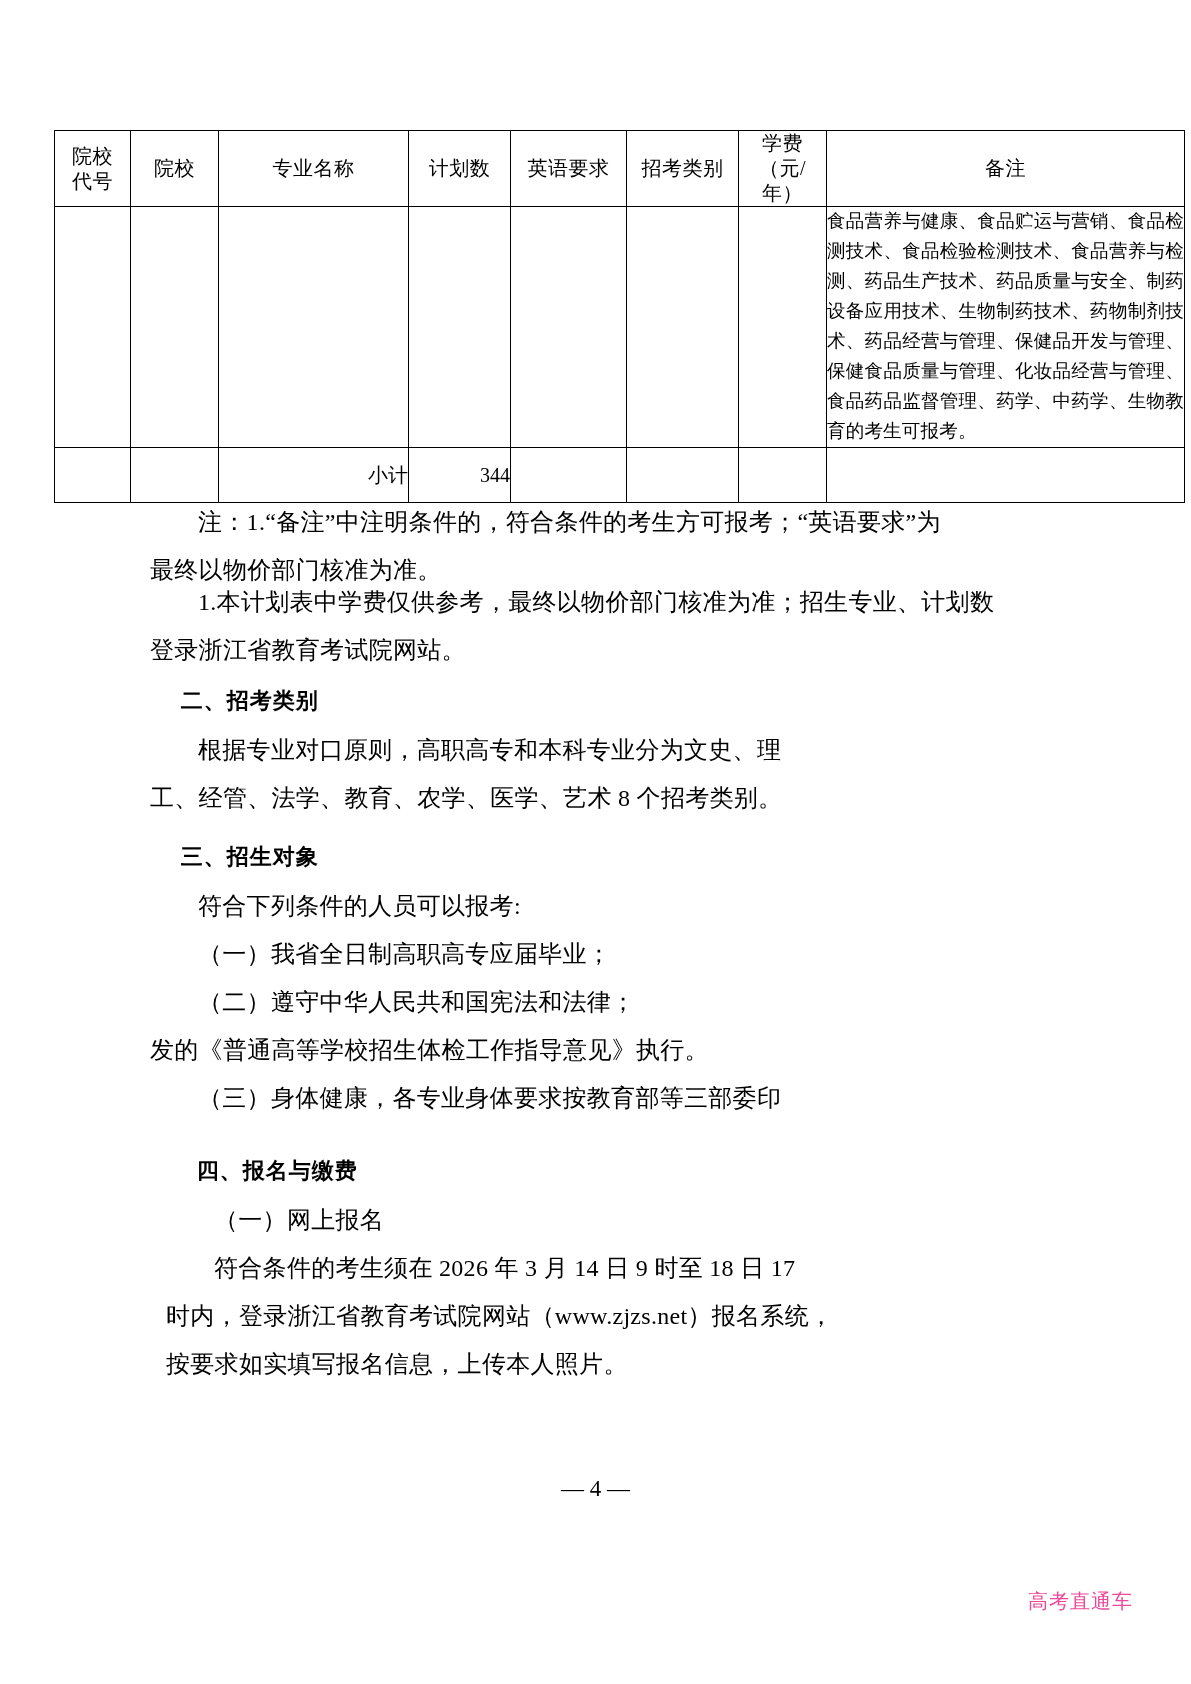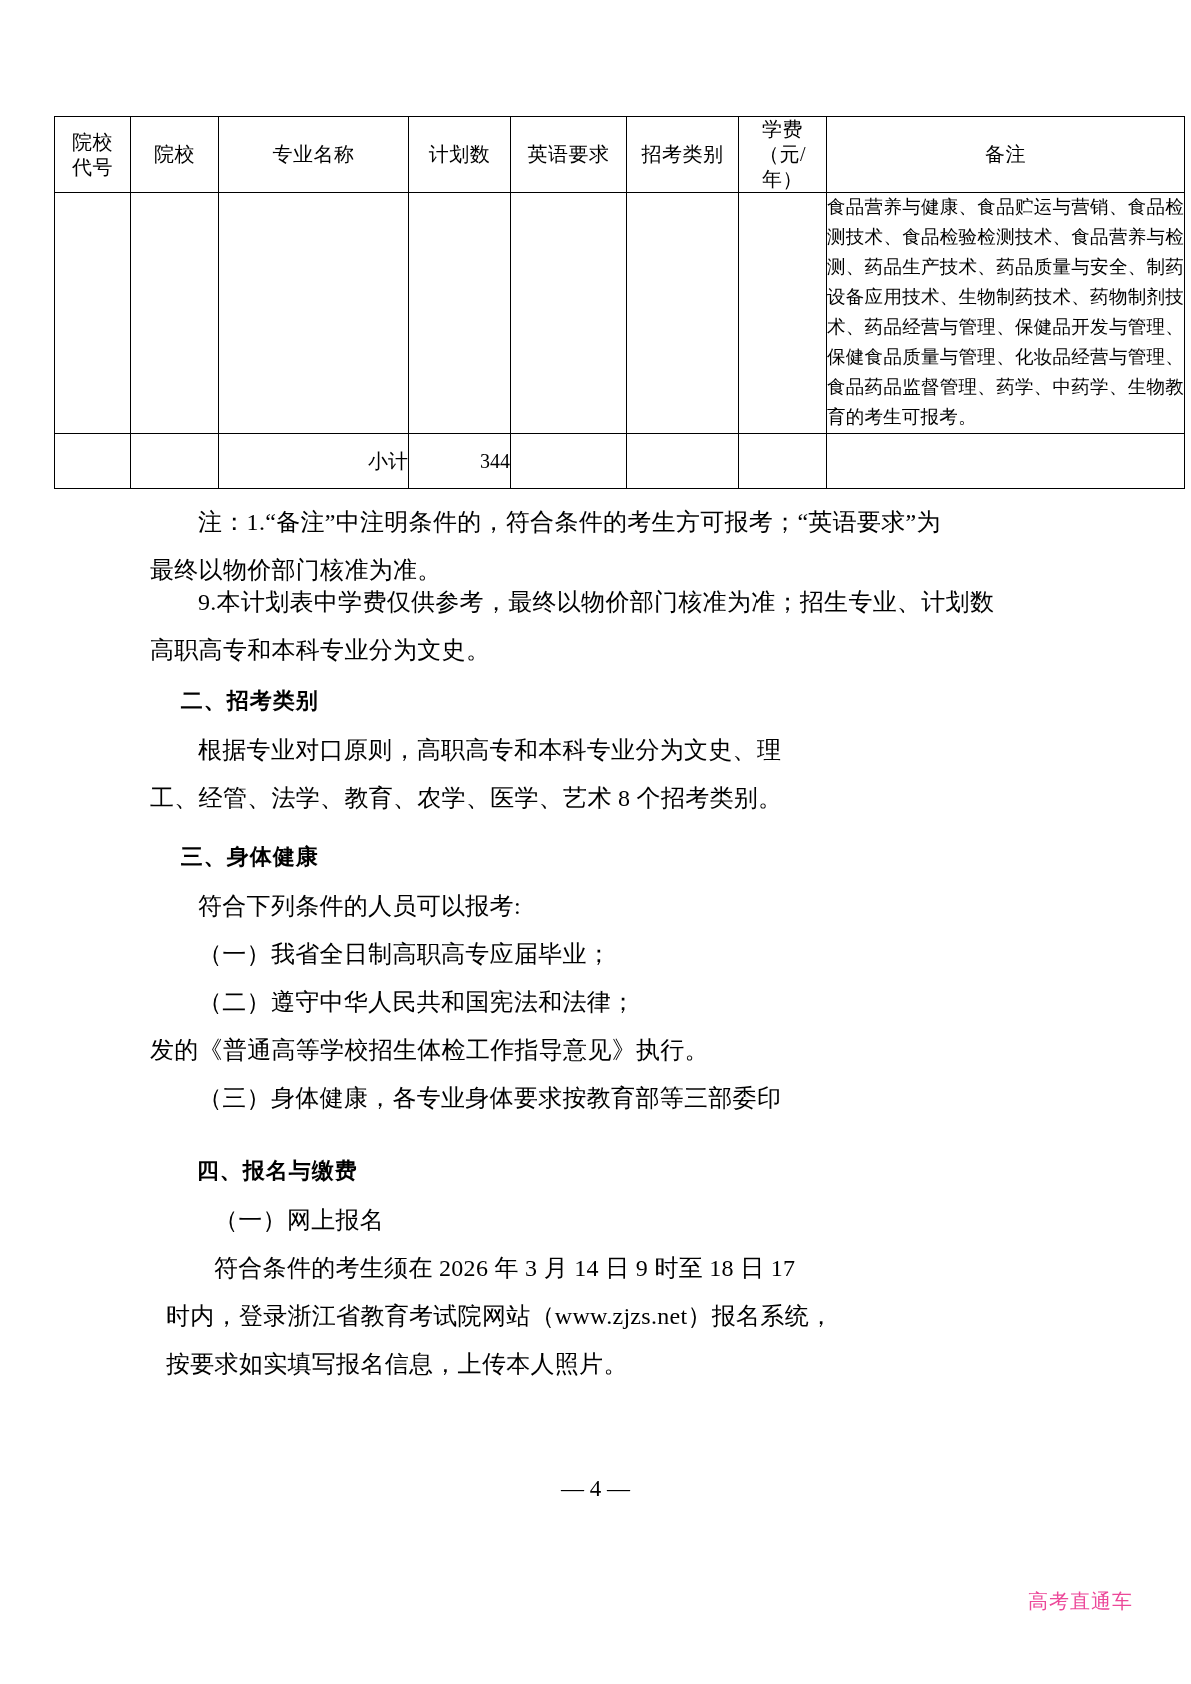--- a/index.html
+++ b/index.html
@@ -20,21 +20,21 @@
     position: relative;
     width: 1191px;
     height: 1684px;
     box-sizing: border-box;
   }
 
   
   .table-wrap {
     position: absolute;
     left: 48px;
-    top: 116px;
+    top: 130px;
     width: 1030px;
     padding-left: 6px;
   }
   table.plan-table {
     border-collapse: collapse;
     width: 1030px;
     table-layout: fixed;
   }
   table.plan-table td,
   table.plan-table th {
@@ -196,32 +196,32 @@
       </tbody>
     </table>
   </div>
 
   <div class="blk-note1">
     <p class="body-line indent">注：1.“备注”中注明条件的，符合条件的考生方可报考；“英语要求”为</p>
     <p class="body-line">最终以物价部门核准为准。</p>
   </div>
 
   <div class="blk-note2">
-    <p class="body-line indent">9.本计划表中学费仅供参考，最终以物价部门核准为准；招生专业、计划数</p>
-    <p class="body-line">高职高专和本科专业分为文史。</p>
+    <p class="body-line indent">1.本计划表中学费仅供参考，最终以物价部门核准为准；招生专业、计划数</p>
+    <p class="body-line">登录浙江省教育考试院网站。</p>
   </div>
 
   <div class="blk-sec2">
     <h2 class="sec-title">二、招考类别</h2>
     <p class="body-line indent">根据专业对口原则，高职高专和本科专业分为文史、理</p>
     <p class="body-line">工、经管、法学、教育、农学、医学、艺术 8 个招考类别。</p>
   </div>
 
   <div class="blk-sec3">
-    <h2 class="sec-title">三、身体健康</h2>
+    <h2 class="sec-title">三、招生对象</h2>
     <p class="body-line indent">符合下列条件的人员可以报考:</p>
     <p class="body-line indent">（一）我省全日制高职高专应届毕业；</p>
     <p class="body-line indent">（二）遵守中华人民共和国宪法和法律；</p>
     <p class="body-line">发的《普通高等学校招生体检工作指导意见》执行。</p>
     <p class="body-line indent">（三）身体健康，各专业身体要求按教育部等三部委印</p>
   </div>
 
   <div class="blk-sec4">
     <h2 class="sec-title">四、报名与缴费</h2>
     <p class="body-line indent">（一）网上报名</p>

